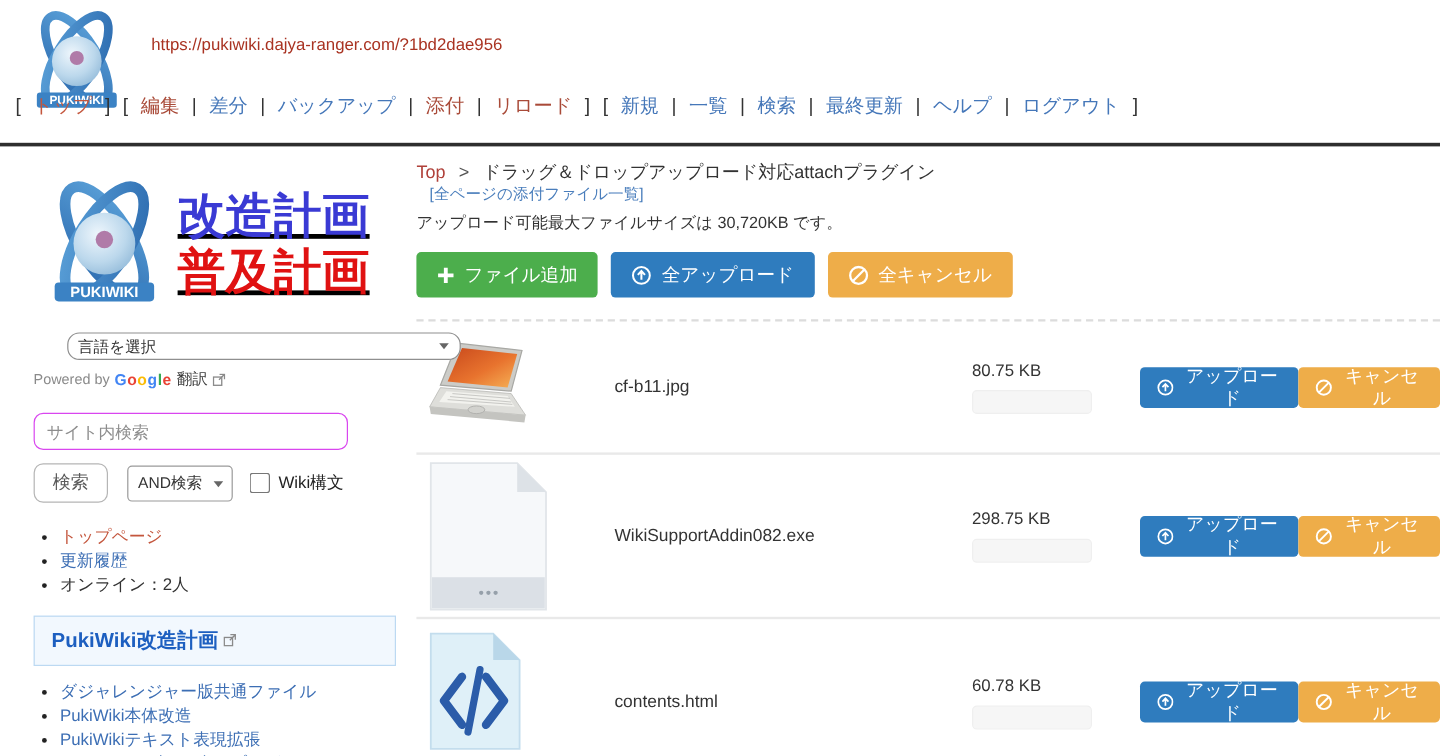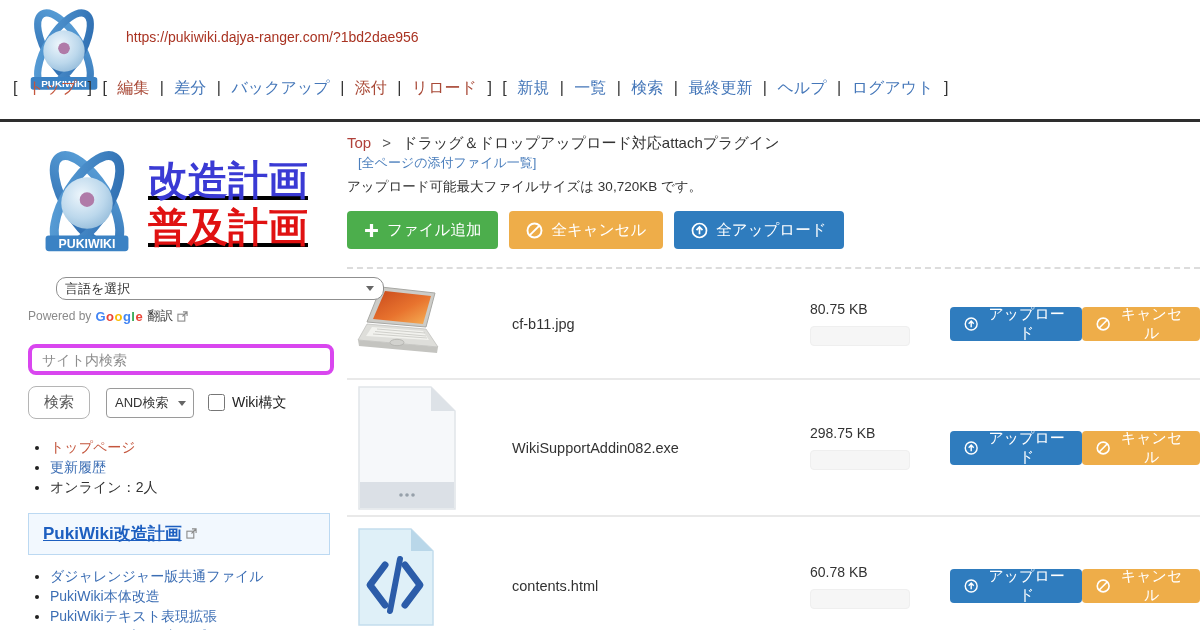--- a/index.html
+++ b/index.html
@@ -36,21 +36,21 @@
     background:#fff; font-size:13px; color:#333; padding:0 22px 0 8px;
     appearance:none; -webkit-appearance:none; }
   .select-wrap::after { content:""; position:absolute; right:10px; top:9px;
     border-left:4px solid transparent; border-right:4px solid transparent; border-top:5px solid #666; }
   .powered { margin-top:7px; font-size:12px; color:#8a8a8a; display:flex; align-items:center; gap:4px; }
   .g-blue{color:#4285F4}.g-red{color:#EA4335}.g-yellow{color:#FBBC05}.g-green{color:#34A853}
   .google-word { font-size:13px; font-weight:bold; letter-spacing:0.5px; }
   .translate-label { color:#3c3c3c; font-size:13px; }
   .ext-icon { display:inline-block; width:11px; height:11px; }
 
-  .site-search { margin-top:19px; width:306px; height:31px; border:4px solid #d946ef;
+  .site-search { margin-top:19px; width:262px; height:31px; border:1px solid #d946ef;
     border-radius:8px; padding:0 10px; font-size:14px; color:#0369a1;
     font-family:"Liberation Sans",sans-serif; }
   .site-search::placeholder { color:#8d8d8d; }
   .search-controls { margin-top:11px; display:flex; align-items:center; }
   .search-btn { width:62px; height:33px; background:#fff; border:1px solid #b5b5b5;
     border-radius:8px; font-size:15px; color:#5a5a5a; cursor:pointer;
     font-family:"Liberation Sans",sans-serif; }
   .and-wrap { position:relative; margin-left:16px; }
   .and-select { width:88px; height:30px; border:1px solid #9a9a9a; border-radius:4px;
     background:#fff; font-size:13px; color:#333; padding:0 20px 0 8px;
@@ -61,21 +61,21 @@
   .wiki-label { margin-left:7px; font-size:14px; color:#222; }
 
   ul.side-list { margin:19px 0 0 22px; font-size:14px; line-height:1.36; color:#222; }
   ul.side-list li { margin-bottom:1px; }
   .lnk-orange { color:#c4563d; cursor:pointer; }
   .lnk-blue { color:#3c6eb4; cursor:pointer; }
   .lnk-plain { color:#333; }
 
   .project-box { margin-top:16px; width:302px; background:#f2f8fe; border:1px solid #bcd9f2;
     padding:8px 14px 9px; }
-  .project-box .pb-text { font-size:17px; font-weight:bold; color:#1d5fc0; cursor:pointer;text-decoration:underline; }
+  .project-box .pb-text { font-size:17px; font-weight:bold; color:#1d5fc0; cursor:pointer; }
   ul.side-list2 { margin:12px 0 0 22px; font-size:14px; line-height:1.36; width:290px; }
 
   
   .breadcrumb { font-size:15px; color:#333; }
   .bc-home { color:#b0413a; cursor:pointer; }
   .bc-sep { color:#555; margin:0 7px; }
   .attach-link { display:inline-block; font-size:13px; color:#4a7ebc; cursor:pointer;padding-left:11px; }
   .maxsize { margin-top:6px; font-size:13.5px; color:#333; }
 
   .toolbar { margin-top:15px; display:flex; gap:11px; }
@@ -243,33 +243,33 @@
     <a class="attach-link">[全ページの添付ファイル一覧]</a>
     <div class="maxsize">アップロード可能最大ファイルサイズは 30,720KB です。</div>
 
     <div class="toolbar">
       <button class="btn btn-green">
         <svg width="15" height="15" viewBox="0 0 14 14">
           <path d="M7 1 V13 M1 7 H13" stroke="#fff" stroke-width="3"></path>
         </svg>
         <span>ファイル追加</span>
       </button>
+      <button class="btn btn-blue">
+        <svg width="17" height="17" viewBox="0 0 16 16">
+          <circle cx="8" cy="8" r="6.6" fill="none" stroke="#fff" stroke-width="1.6"></circle>
+          <path d="M8 11.5 V5 M5.2 7.6 L8 4.6 L10.8 7.6" fill="none" stroke="#fff" stroke-width="1.6"></path>
+        </svg>
+        <span>全アップロード</span>
+      </button>
       <button class="btn btn-orange">
         <svg width="17" height="17" viewBox="0 0 16 16">
           <circle cx="8" cy="8" r="6.6" fill="none" stroke="#fff" stroke-width="1.8"></circle>
           <path d="M3.6 12.4 L12.4 3.6" stroke="#fff" stroke-width="1.8"></path>
         </svg>
         <span>全キャンセル</span>
-      </button>
-      <button class="btn btn-blue">
-        <svg width="17" height="17" viewBox="0 0 16 16">
-          <circle cx="8" cy="8" r="6.6" fill="none" stroke="#fff" stroke-width="1.6"></circle>
-          <path d="M8 11.5 V5 M5.2 7.6 L8 4.6 L10.8 7.6" fill="none" stroke="#fff" stroke-width="1.6"></path>
-        </svg>
-        <span>全アップロード</span>
       </button>
     </div>
 
     <div class="dropzone">
 
       <div class="file-row row-1">
         <div class="cell-thumb">
           <svg width="95" height="80" viewBox="0 0 95 80">
             <defs>
               <linearGradient id="scr" x1="0" y1="0" x2="1" y2="1">

